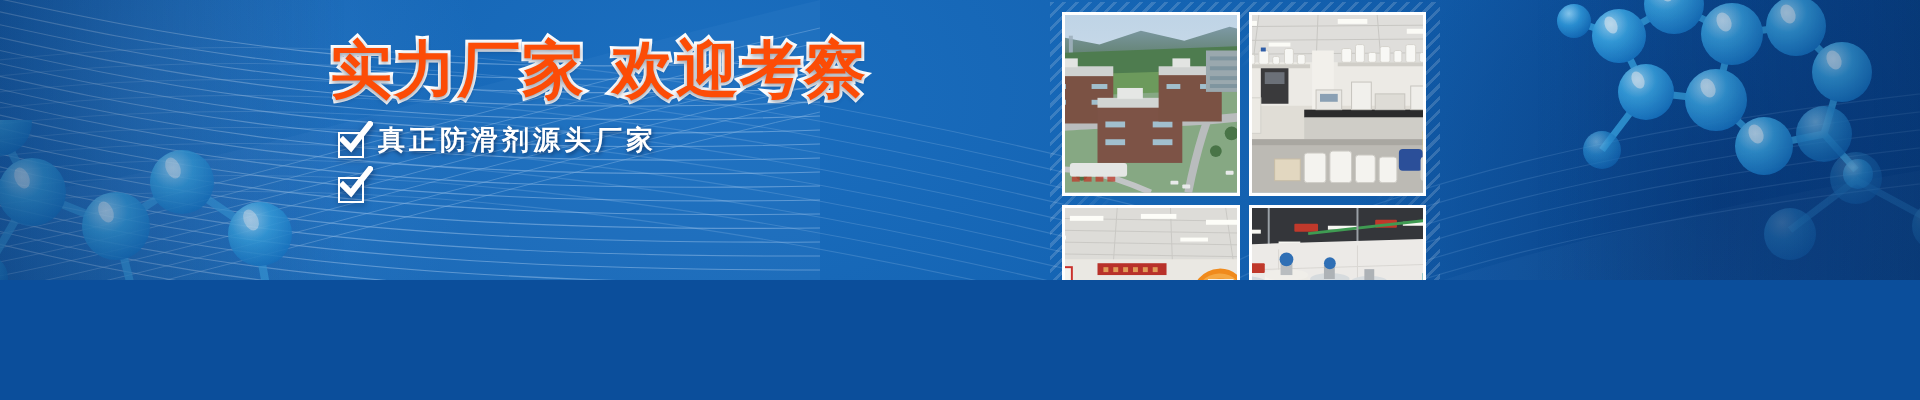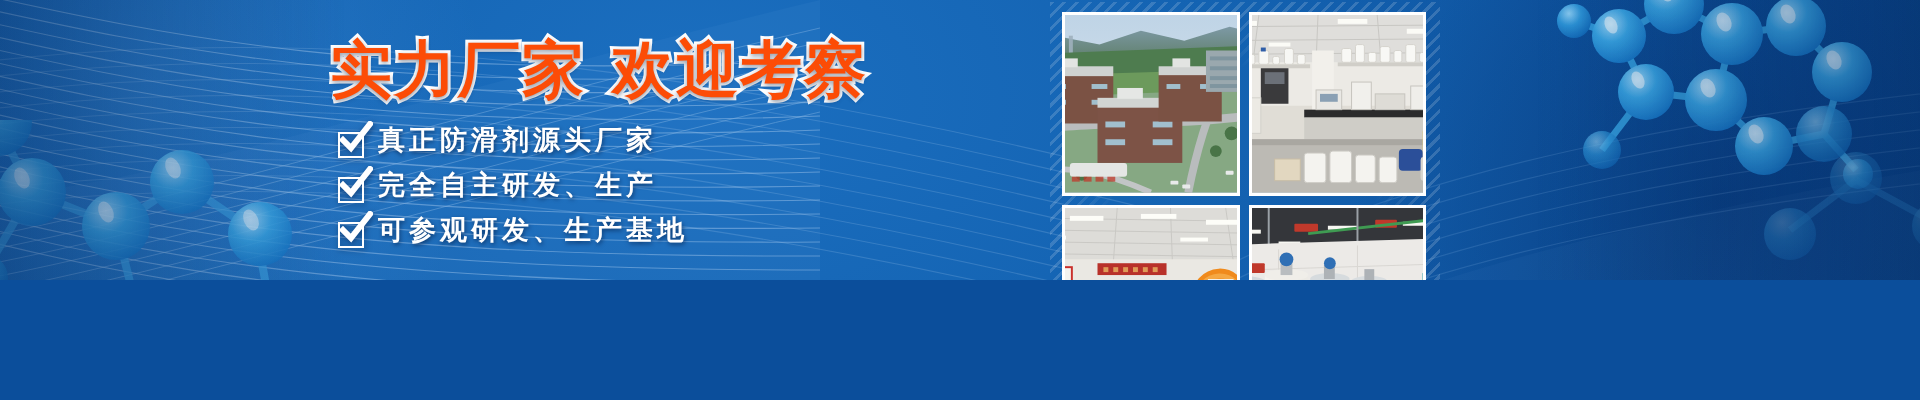--- a/index.html
+++ b/index.html
@@ -326,31 +326,22 @@
         </span>
         <span class="bullet-text">真正防滑剂源头厂家</span>
       </div>
 
       <div class="bullet">
         <span class="check-box">
           <svg class="tick" viewBox="0 0 34 34">
             <path d="M4 19 L12 27 L31 3" fill="none" stroke="#ffffff" stroke-width="6" stroke-linecap="square" stroke-linejoin="miter"></path>
           </svg>
         </span>
-        <span class="bullet-text">完全自主研发、生产</span>
       </div>
 
-      <div class="bullet">
-        <span class="check-box">
-          <svg class="tick" viewBox="0 0 34 34">
-            <path d="M4 19 L12 27 L31 3" fill="none" stroke="#ffffff" stroke-width="6" stroke-linecap="square" stroke-linejoin="miter"></path>
-          </svg>
-        </span>
-        <span class="bullet-text">可参观研发、生产基地</span>
-      </div>
 
 
     </div>
   </div>
 
   <div class="grid-plate"></div>
 
   <div class="photo-grid">
 
     <div class="photo">

